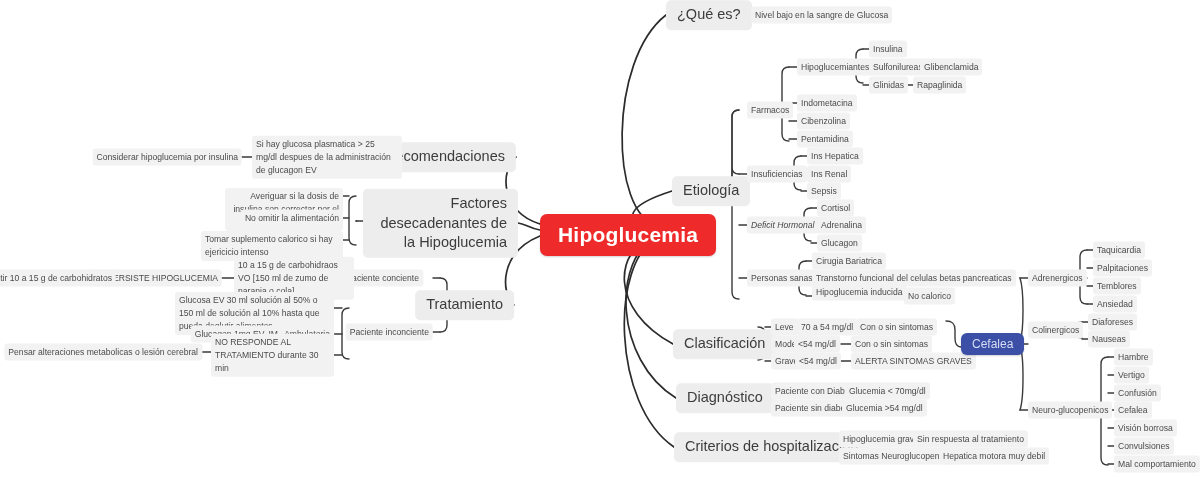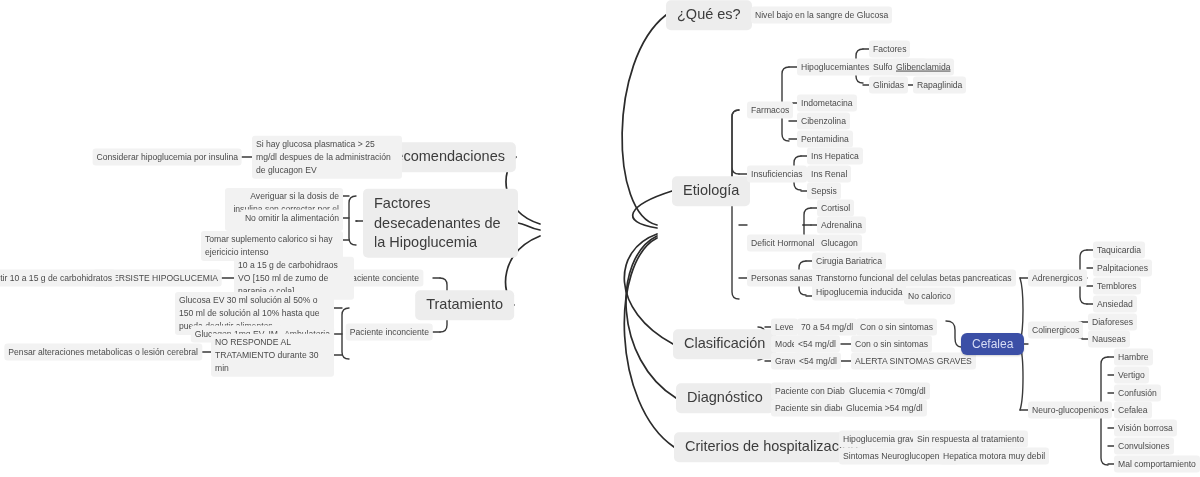--- a/index.html
+++ b/index.html
@@ -8,21 +8,21 @@
   #canvas{position:absolute;left:0;top:0;width:1200px;height:477px;}
   svg.lines{position:absolute;left:0;top:0;width:1200px;height:477px;pointer-events:none;}
   .node{position:absolute;box-sizing:border-box;white-space:nowrap;}
   
   .root{background:#ef2a2a;color:#ffffff;border-radius:7px;
         font-size:21px;font-weight:bold;padding:9px 18px;letter-spacing:.2px;
         box-shadow:0 1px 2px rgba(0,0,0,.18);}
   
   .topic{background:#ededed;color:#3c3c3c;border-radius:5px;
          font-size:14.5px;padding:5px 11px;line-height:1.35;}
-  .topic.two{white-space:normal;}
+  .topic.two{white-space:normal;text-align:right;}
   
   .blue{background:#3b4fa6;color:#d7ddf5;border-radius:6px;
         font-size:12px;padding:4px 11px;box-shadow:0 1px 2px rgba(0,0,0,.18);}
   
   .sub{background:#f2f2f2;color:#4a4a4a;border-radius:3px;
        font-size:8.6px;padding:2px 4px;line-height:1.5;}
   .sub.wrap{white-space:normal;}
   .center-y{transform:translateY(-50%);}
   .right-anchor{transform:translate(-100%,-50%);}
 </style>
@@ -138,43 +138,44 @@
 
     <path d="M357,332 h-8"></path>
     <path d="M349,308 C344,308 342,310 342,315 L342,352 C342,357 344,359 349,359"></path>
     <path d="M342,308 h-8 M342,334 h-8 M342,355 h-8"></path>
     <path d="M349,332 h1"></path>
     <path d="M292,334 h-10"></path>
     <path d="M212,352 h-10"></path>
   </g>
 </svg>
 
+<div class="node root" style="left:540px;top:214px;">Hipoglucemia</div>
 
 <div class="node topic center-y" style="left:666px;top:15px;">¿Qué es?</div>
 <div class="node topic center-y" style="left:672px;top:191px;">Etiología</div>
 
 <div class="node sub center-y" style="left:751px;top:15px;">Nivel bajo en la sangre de Glucosa</div>
 
 <div class="node sub center-y" style="left:747px;top:110px;">Farmacos</div>
 <div class="node sub center-y" style="left:797px;top:67px;">Hipoglucemiantes</div>
-<div class="node sub center-y" style="left:869px;top:49px;">Factores</div>
+<div class="node sub center-y" style="left:869px;top:49px;">Insulina</div>
 <div class="node sub center-y" style="left:869px;top:67px;">Sulfonilureas</div>
-<div class="node sub center-y" style="left:892px;top:67px;text-decoration:underline;">Glibenclamida</div>
+<div class="node sub center-y" style="left:920px;top:67px;">Glibenclamida</div>
 <div class="node sub center-y" style="left:869px;top:85px;">Glinidas</div>
 <div class="node sub center-y" style="left:913px;top:85px;">Rapaglinida</div>
 <div class="node sub center-y" style="left:797px;top:103px;">Indometacina</div>
 <div class="node sub center-y" style="left:797px;top:121px;">Cibenzolina</div>
 <div class="node sub center-y" style="left:797px;top:139px;">Pentamidina</div>
 
 <div class="node sub center-y" style="left:747px;top:174px;">Insuficiencias</div>
 <div class="node sub center-y" style="left:807px;top:156px;">Ins Hepatica</div>
 <div class="node sub center-y" style="left:807px;top:174px;">Ins Renal</div>
 <div class="node sub center-y" style="left:807px;top:191px;">Sepsis</div>
 
-<div class="node sub center-y" style="left:747px;top:243px;">Deficit Hormonal</div>
+<div class="node sub center-y" style="left:747px;top:225px;font-style:italic;">Deficit Hormonal</div>
 <div class="node sub center-y" style="left:817px;top:208px;">Cortisol</div>
 <div class="node sub center-y" style="left:817px;top:225px;">Adrenalina</div>
 <div class="node sub center-y" style="left:817px;top:243px;">Glucagon</div>
 
 <div class="node sub center-y" style="left:747px;top:278px;">Personas sanas</div>
 <div class="node sub center-y" style="left:812px;top:261px;">Cirugia Bariatrica</div>
 <div class="node sub center-y" style="left:812px;top:278px;">Transtorno funcional del celulas betas pancreaticas</div>
 <div class="node sub center-y" style="left:812px;top:292px;">Hipoglucemia inducida</div>
 <div class="node sub center-y" style="left:904px;top:296px;">No calorico</div>
 

